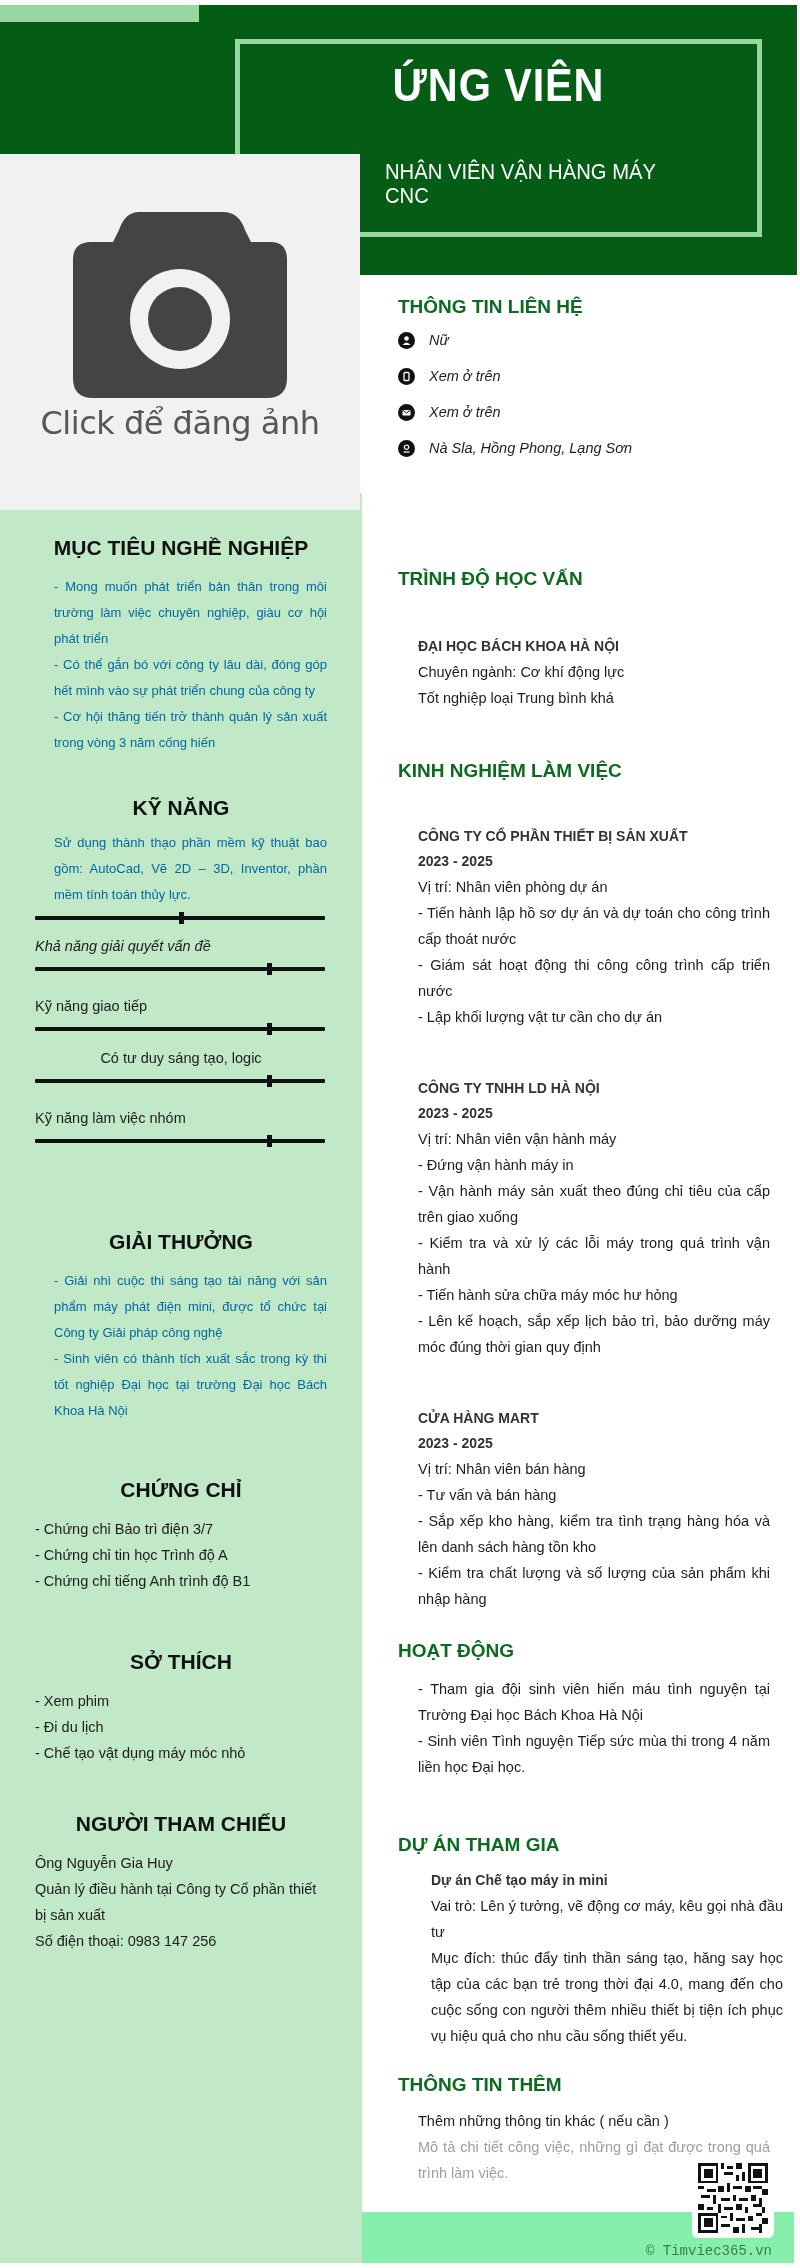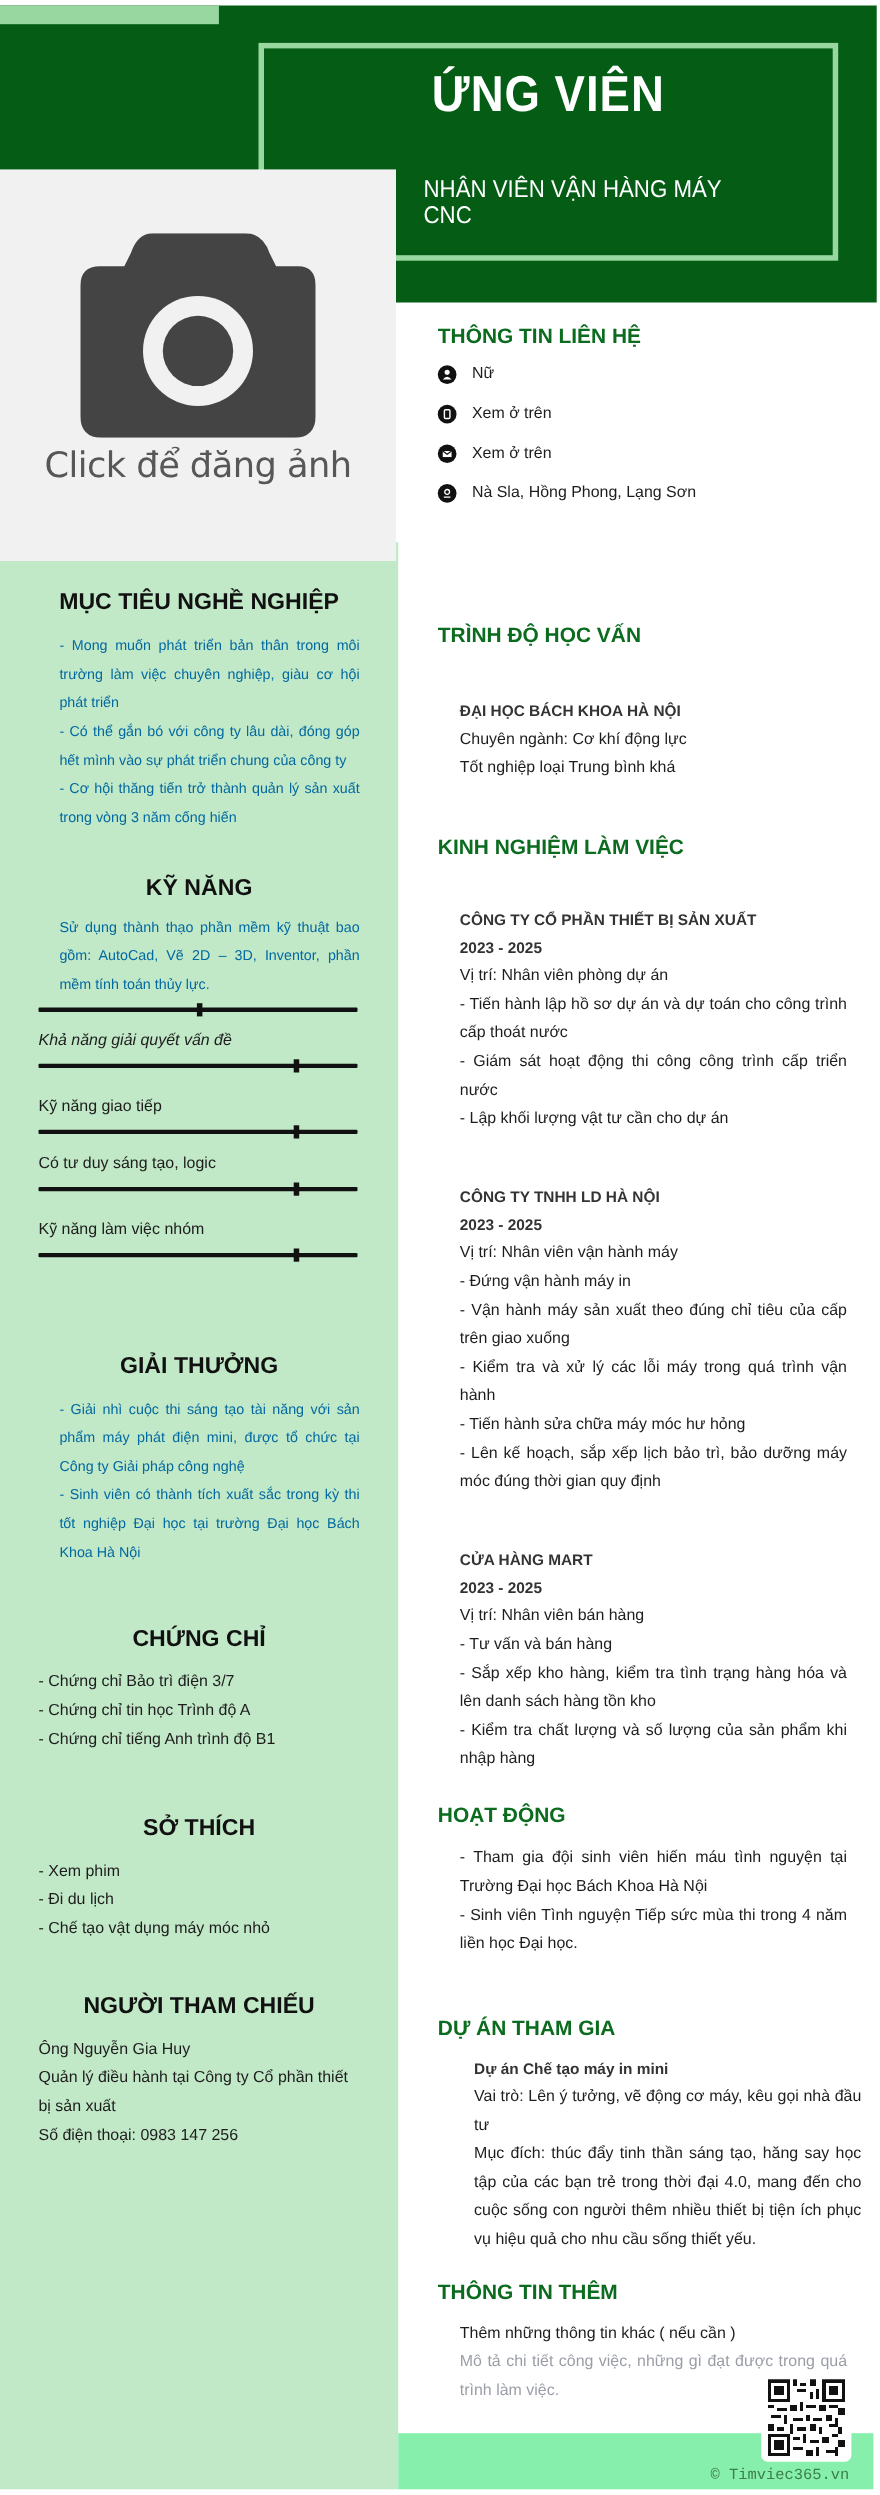--- a/index.html
+++ b/index.html
@@ -31,21 +31,21 @@
   .skill-knob { position: absolute; top: -4px; width: 5px; height: 12px; background: #111; }
 
   
   .r-sec { position: absolute; left: 398px; width: 382px; }
   .r-head { font-weight: bold; font-size: 19px; color: #0b6b1e; }
   .r-body { margin-left: 20px; width: 352px; }
   .r-strong { font-weight: bold; font-size: 14px; line-height: 25px; color: #333; }
   .r-text { font-size: 14.5px; line-height: 26px; color: #1d1d1d; text-align: justify; }
   .r-muted { font-size: 14.5px; line-height: 26px; color: #9a9ea6; text-align: justify; }
 
-  .contact-row { display: flex; align-items: center; height: 36px; }
+  .contact-row { display: flex; align-items: center; height: 36px; font-style: italic; }
   .contact-icon { width: 17px; height: 17px; border-radius: 50%; background: #111; margin-right: 14px; display: flex; align-items: center; justify-content: center; }
   .contact-text { font-size: 14.5px; color: #1d1d1d; }
 
   .footer { left: 362px; top: 2212px; width: 432px; height: 51px; background: #86efac; }
   .footer-text { position: absolute; right: 22px; bottom: 4px; font-family: "Liberation Mono", monospace; font-size: 14px; color: #3c7f48; }
   .qr { left: 692px; top: 2158px; width: 82px; height: 80px; background: #fff; border-radius: 6px; padding: 5px; }
 </style>
 </head>
 <body>
 
@@ -83,21 +83,21 @@
   <div class="skill-label" style="margin-top:13px;font-style:italic;">Khả năng giải quyết vấn đề</div>
   <div class="skill-bar">
       <div class="skill-knob" style="left:232px;"></div>
     </div>
 
   <div class="skill-label" style="margin-top:22px;">Kỹ năng giao tiếp</div>
   <div class="skill-bar">
       <div class="skill-knob" style="left:232px;"></div>
     </div>
 
-  <div class="skill-label" style="">Có tư duy sáng tạo, logic</div>
+  <div class="skill-label" style="text-align:center;">Có tư duy sáng tạo, logic</div>
   <div class="skill-bar">
       <div class="skill-knob" style="left:232px;"></div>
     </div>
 
   <div class="skill-label" style="margin-top:22px;">Kỹ năng làm việc nhóm</div>
   <div class="skill-bar">
       <div class="skill-knob" style="left:232px;"></div>
     </div>
 </div>
 

